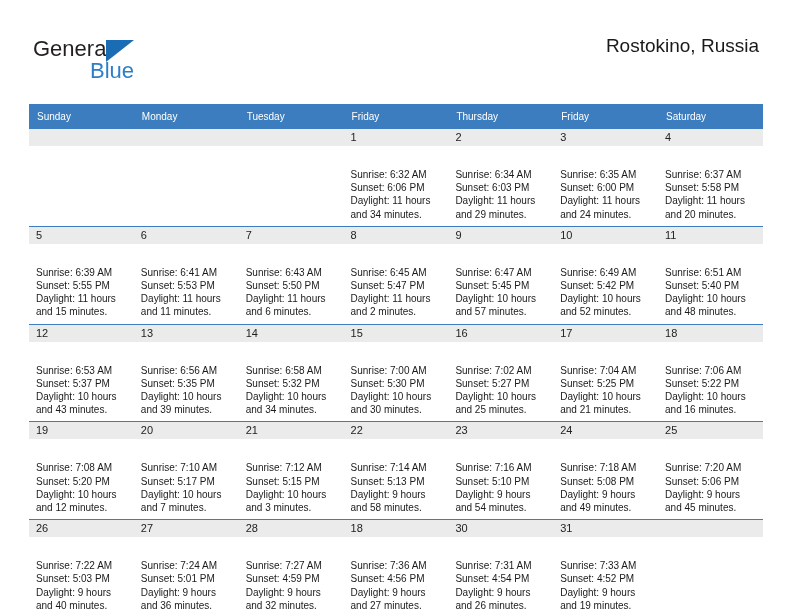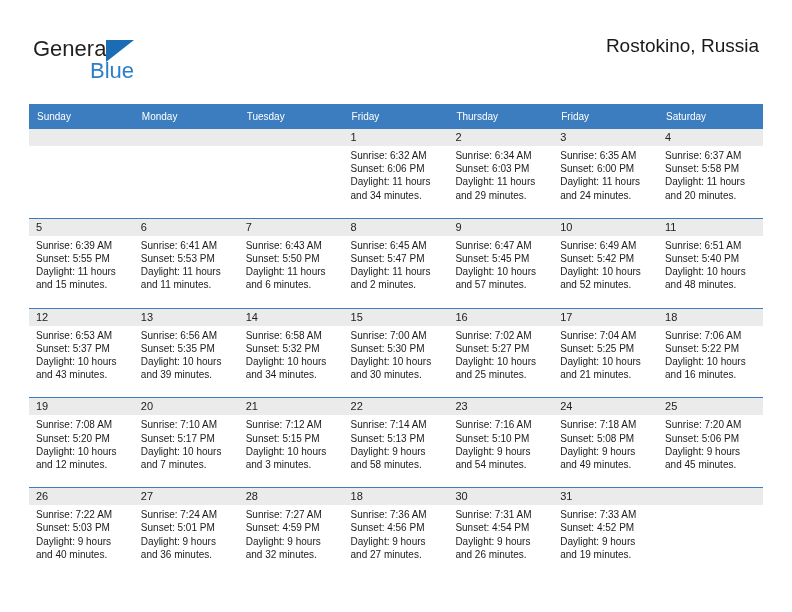--- a/index.html
+++ b/index.html
@@ -117,24 +117,25 @@
   .cell-head {
     background: #ebebeb;
     height: 17px;
     line-height: 17px;
     font-size: 11px;
     color: #222222;
     padding-left: 7px;
     box-sizing: border-box;
   }
   .cell-body {
-    padding: 3px 4px 16px 7px;
+    padding: 3px 4px 5px 7px;
     font-size: 10px;
     line-height: 13.2px;
     color: #1a1a1a;
+    margin-top: 19px;
   }
   .cell-body div {
     white-space: nowrap;
   }
   .cell.empty .cell-head {
     background: #ebebeb;
   }
   .cell.empty .cell-body {
     visibility: hidden;
   }

